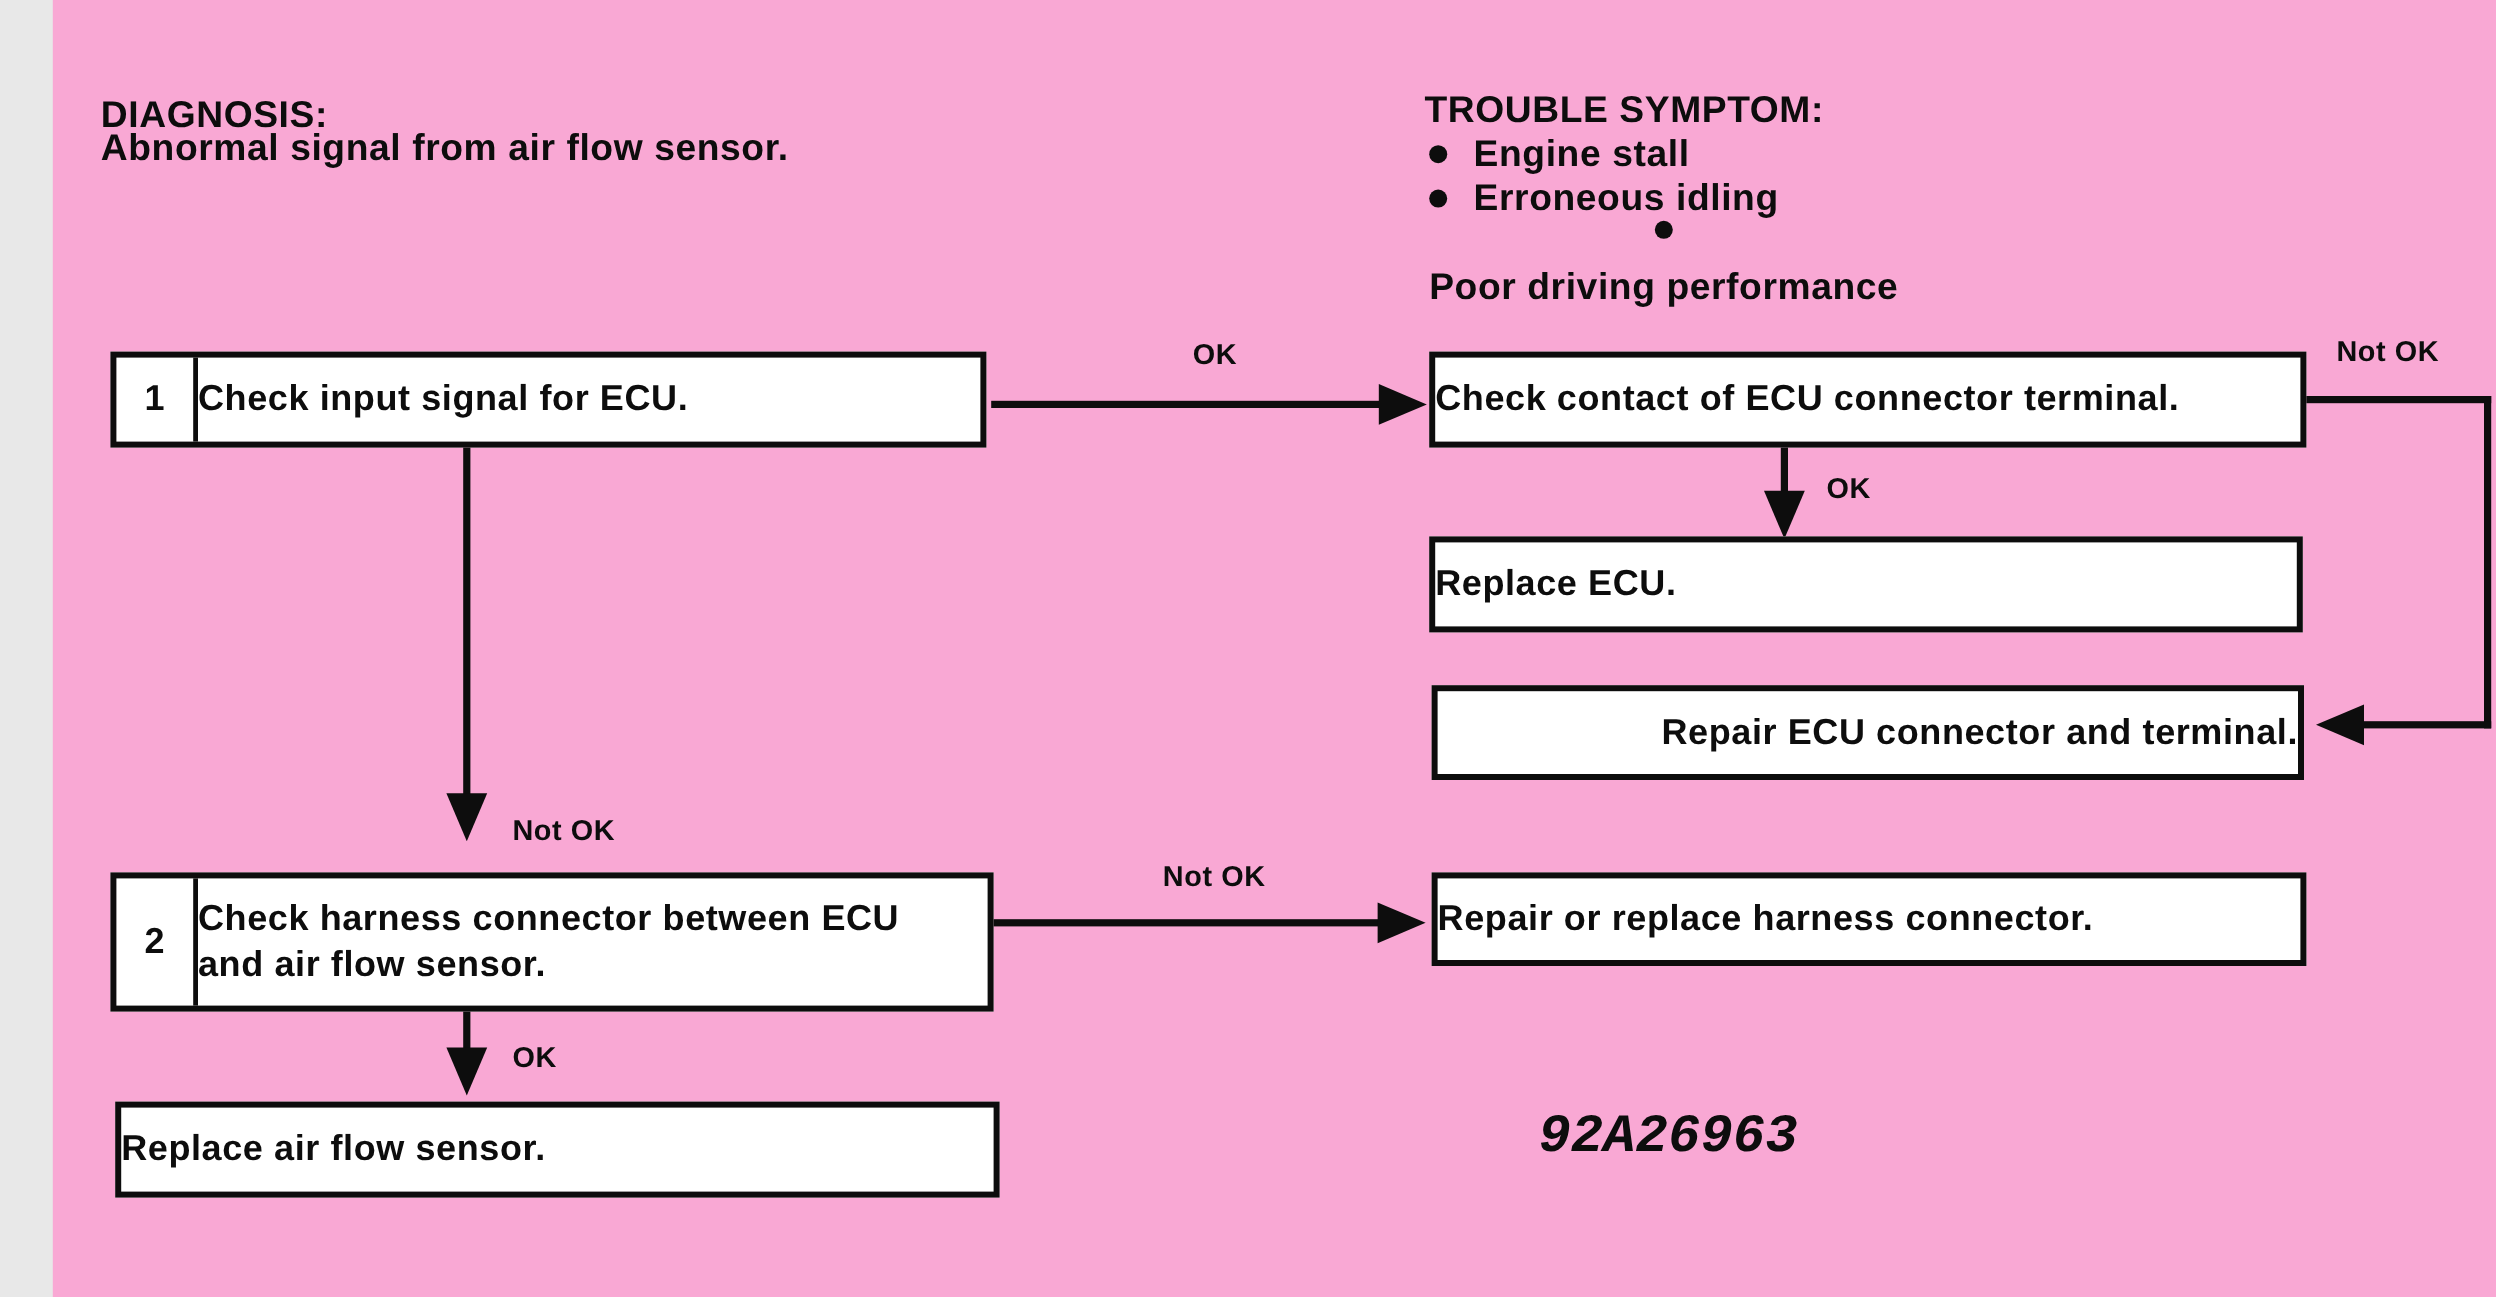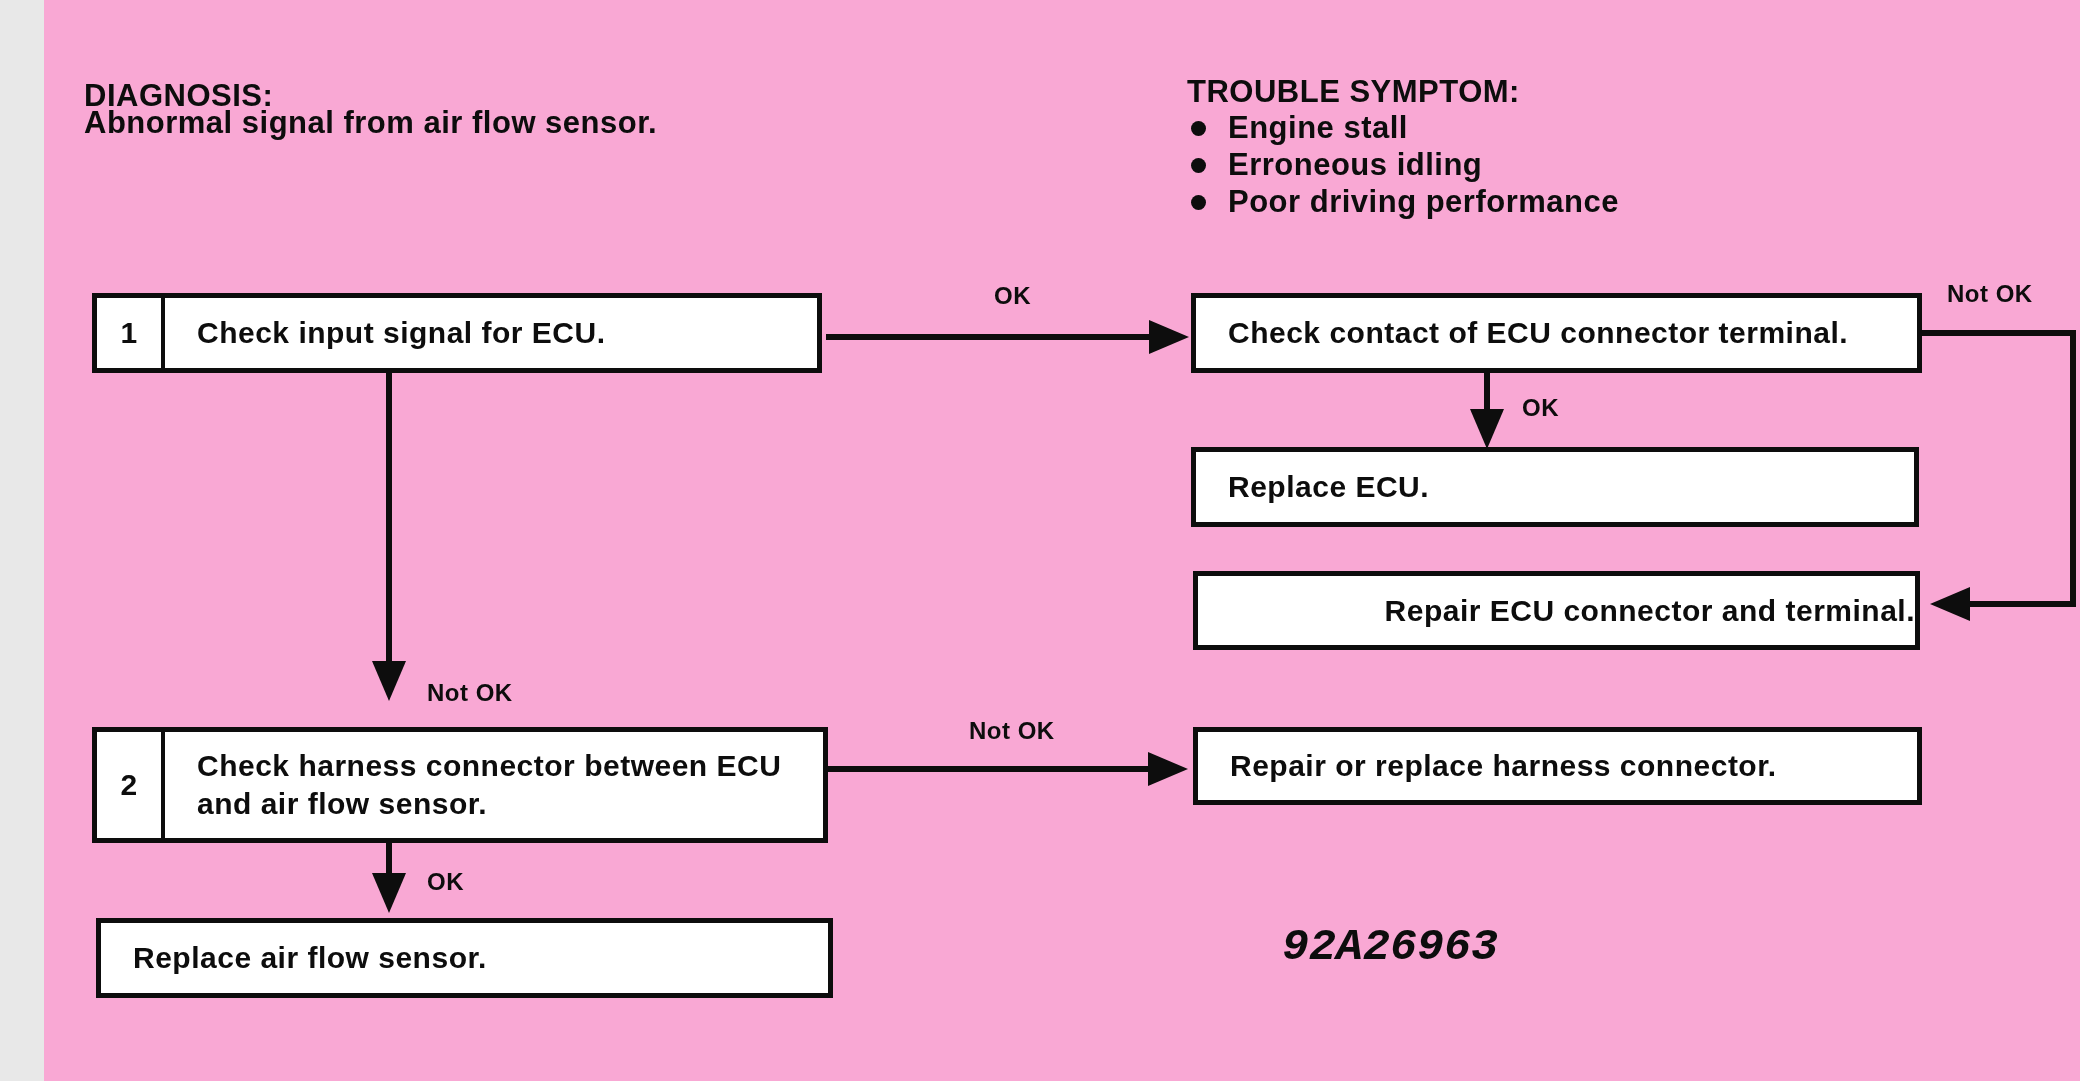--- a/index.html
+++ b/index.html
@@ -37,21 +37,20 @@
   }
   .numcell {
     align-self: stretch;
     flex: 0 0 64px;
     border-right: 4px solid #0d0d0d;
     display: flex;
     align-items: center;
     justify-content: center;
   }
   .boxtext {
-    padding-left: 32px;
     line-height: 38px;
   }
   
   .line {
     position: absolute;
     background: #0d0d0d;
   }
   .ah {
     position: absolute;
     width: 0;
@@ -117,21 +116,21 @@
 
   <div class="txt" style="left:1143px; top:74px;">TROUBLE SYMPTOM:</div>
   <div class="symptom-row" style="left:1147px; top:110px;">
     <span class="dot"></span>
     <span class="s-label">Engine stall</span>
   </div>
   <div class="symptom-row" style="left:1147px; top:147px;">
     <span class="dot"></span>
     <span class="s-label">Erroneous idling</span>
   </div>
-  <div class="symptom-row" style="left:1147px; top:184px;">
+  <div class="symptom-row" style="left:1147px; top:184px;flex-direction:column;">
     <span class="dot"></span>
     <span class="s-label">Poor driving performance</span>
   </div>
 
   <div class="fbox" style="left:48px; top:293px; width:730px; height:80px;">
     <div class="numcell">
       <span>1</span>
     </div>
     <div class="boxtext">Check input signal for ECU.</div>
   </div>

